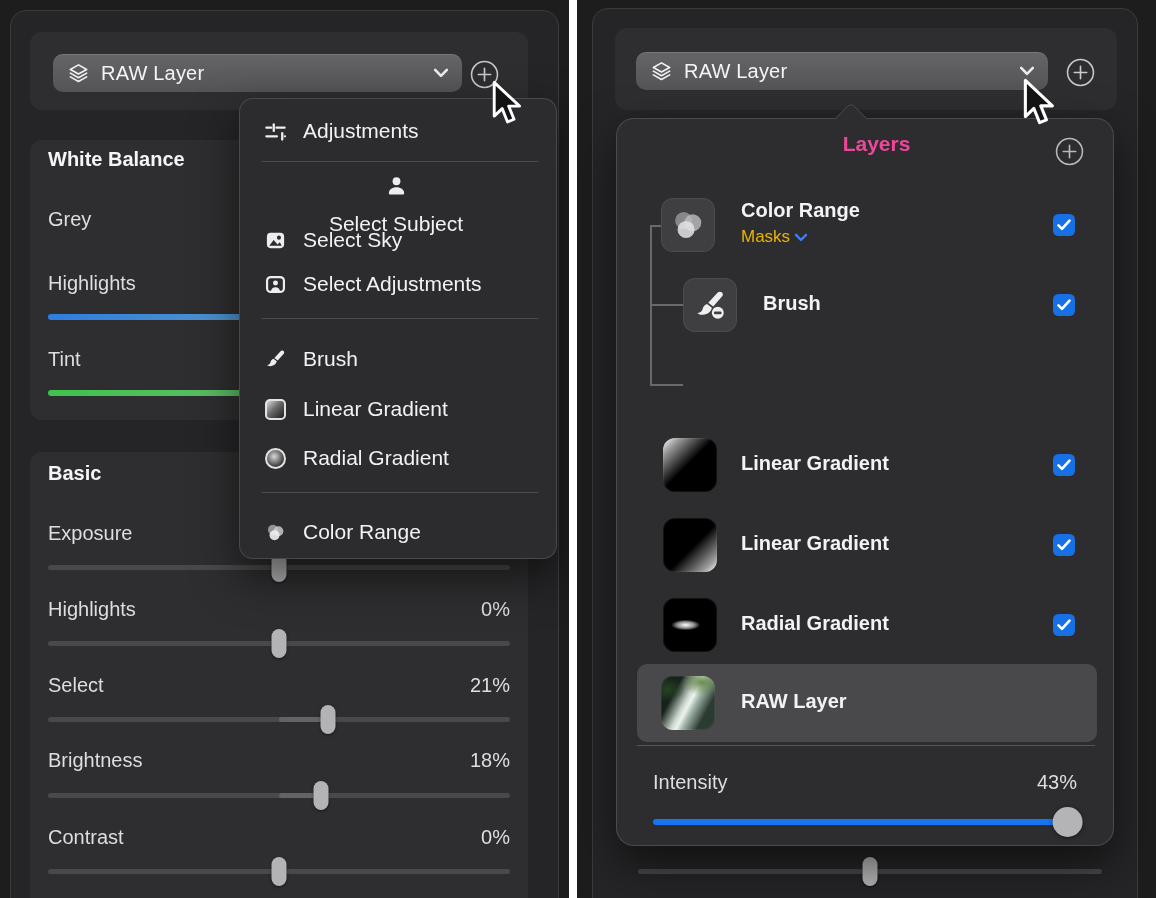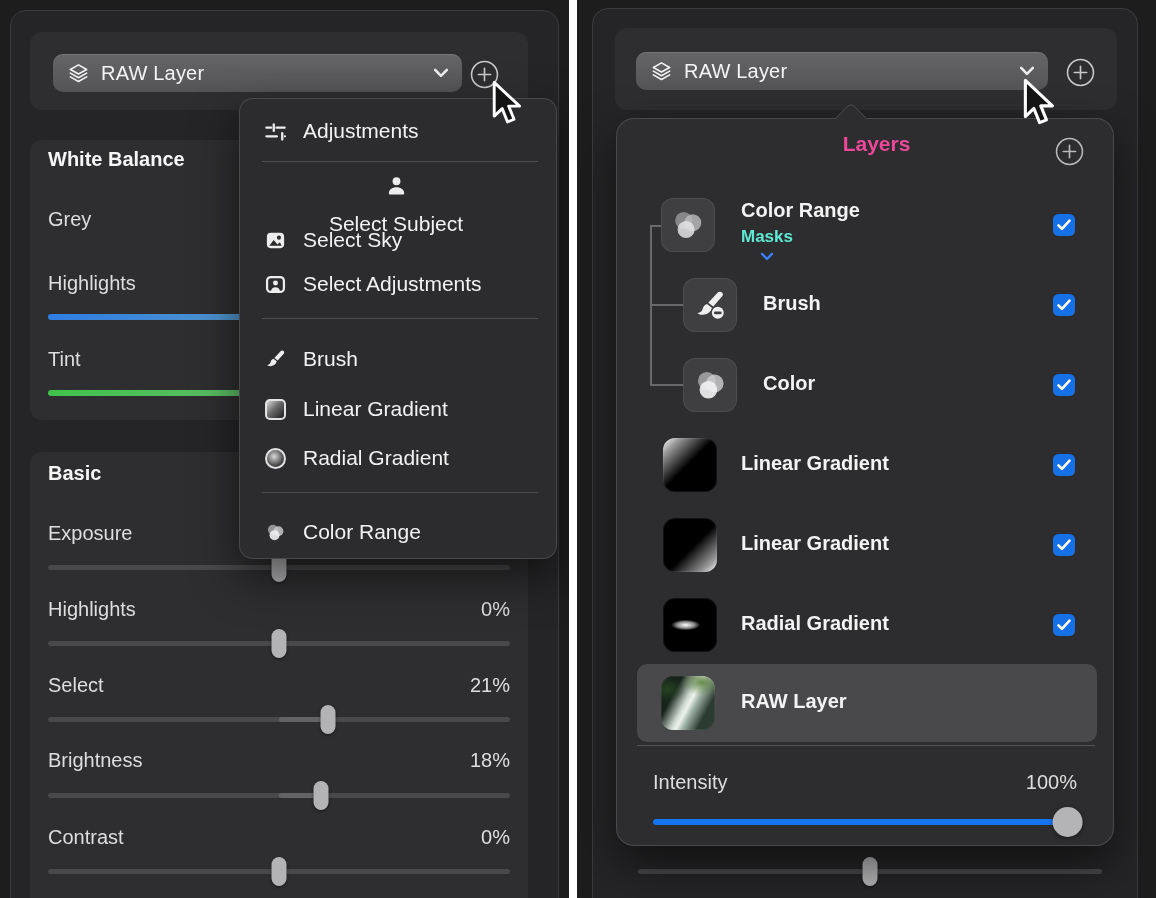--- a/index.html
+++ b/index.html
@@ -47,21 +47,21 @@
   .thumb { position:absolute; top:-12px; width:15px; height:29px; border-radius:8px; background:#b3b3b5; transform:translateX(-50%); box-shadow:0 1px 3px rgba(0,0,0,.5); }
   .grad-track { position:absolute; left:18px; width:462px; height:6px; border-radius:3px; }
 
   
   .layers-title { position:absolute; top:13px; left:0; width:100%; text-align:center; color:#ec4899; font-size:21px; font-weight:700;padding-left:23px; }
   .layer-row { position:absolute; left:0; width:100%; height:78px; }
   .layer-thumb { position:absolute; top:12px; width:54px; height:54px; border-radius:12px; background:#3f3f42; display:flex; align-items:center; justify-content:center; overflow:hidden; box-shadow:inset 0 0 0 1px rgba(255,255,255,.07); }
   .layer-name { position:absolute; color:#f3f3f4; font-size:20px; font-weight:600; white-space:nowrap; }
   .checkbox { position:absolute; left:436px; top:28px; width:22px; height:22px; border-radius:5.5px; background:#1670e6; display:flex; align-items:center; justify-content:center; }
   .tree-line { position:absolute; background:#69696c; }
-  .masks-link { position:absolute; left:124px; top:41px; display:flex; align-items:center; gap:5px; color:#5eead4; font-size:17px; font-weight:700;flex-direction:column; }
+  .masks-link { position:absolute; left:124px; top:41px; display:flex; align-items:center; gap:5px; color:#eab308; font-size:17px; font-weight:400; }
 
   .thumb-black { background:#000; }
   .thumb-lg1 { background:linear-gradient(135deg,#ffffff 0%,#9a9a9a 16%,#000000 48%); }
   .thumb-lg2 { background:linear-gradient(315deg,#ffffff 0%,#9a9a9a 14%,#000000 46%); }
   .thumb-rg  { background:#000 radial-gradient(ellipse 36% 13% at 42% 50%,#ffffff 0%,rgba(255,255,255,.55) 45%,transparent 75%); }
   .thumb-photo { background-color:#233026;
       background-image:
         radial-gradient(ellipse 60% 40% at 75% 12%, rgba(90,130,60,.9), transparent 60%),
         radial-gradient(ellipse 50% 35% at 12% 25%, rgba(40,70,35,.9), transparent 65%),
         linear-gradient(118deg, #16231a 26%, #cdd9d0 46%, #eef2ee 52%, #9fb3a6 60%, #2c3b31 78%);
@@ -322,35 +322,20 @@
             </svg>
         </div>
         <div class="layer-name" style="left:146px; top:26px;">Brush</div>
         <span class="checkbox">
           <svg viewBox="0 0 14 12" width="14" height="12">
               <path d="M1.5 6.3 L5 9.8 L12.5 1.6" stroke="#fff" stroke-width="2.6" fill="none" stroke-linecap="round" stroke-linejoin="round"></path>
             </svg>
         </span>
       </div>
 
-      <div class="layer-row" style="top:227px;">
-        <div class="layer-thumb" style="left:66px;">
-          <svg viewBox="0 0 24 24" width="38" height="38">
-              <circle cx="10" cy="9.4" r="5.6" fill="#a8a8aa" opacity=".85"></circle>
-              <circle cx="15" cy="11" r="5.6" fill="#cfcfd1" opacity=".8"></circle>
-              <circle cx="11" cy="15" r="5.6" fill="#f2f2f3" opacity=".9"></circle>
-            </svg>
-        </div>
-        <div class="layer-name" style="left:146px; top:26px;">Color</div>
-        <span class="checkbox">
-          <svg viewBox="0 0 14 12" width="14" height="12">
-              <path d="M1.5 6.3 L5 9.8 L12.5 1.6" stroke="#fff" stroke-width="2.6" fill="none" stroke-linecap="round" stroke-linejoin="round"></path>
-            </svg>
-        </span>
-      </div>
 
       <div class="layer-row" style="top:307px;">
         <div class="layer-thumb thumb-black thumb-lg1" style="left:46px;"></div>
         <div class="layer-name" style="left:124px; top:26px;">Linear Gradient</div>
         <span class="checkbox">
           <svg viewBox="0 0 14 12" width="14" height="12">
               <path d="M1.5 6.3 L5 9.8 L12.5 1.6" stroke="#fff" stroke-width="2.6" fill="none" stroke-linecap="round" stroke-linejoin="round"></path>
             </svg>
         </span>
       </div>
@@ -377,21 +362,21 @@
 
       <div class="layer-row" style="top:545px;">
         <div class="raw-row-bg"></div>
         <div class="layer-thumb thumb-photo" style="left:44px;"></div>
         <div class="layer-name" style="left:124px; top:26px;">RAW Layer</div>
       </div>
 
       <div class="pop-divider" style="top:626px;"></div>
 
       <div class="row-label" style="left:36px; top:652px;">Intensity</div>
-      <div class="row-value" style="right:36px; top:652px;">100%</div>
+      <div class="row-value" style="right:36px; top:652px;">43%</div>
       <div class="intensity-track" style="top:700px;">
         <div class="intensity-thumb" style="left: 100%;"></div>
       </div>
     </div>
 
     <span class="cursor" style="left:446px; top:78px;">
       <svg viewBox="0 0 13.5 21" width="32" height="50">
           <path d="M1 1 L1 16.2 L4.6 12.8 L7 18.8 L9.9 17.6 L7.5 11.7 L12.4 11.7 Z" fill="#141414" stroke="#ffffff" stroke-width="1.3" stroke-linejoin="round"></path>
         </svg>
     </span>

